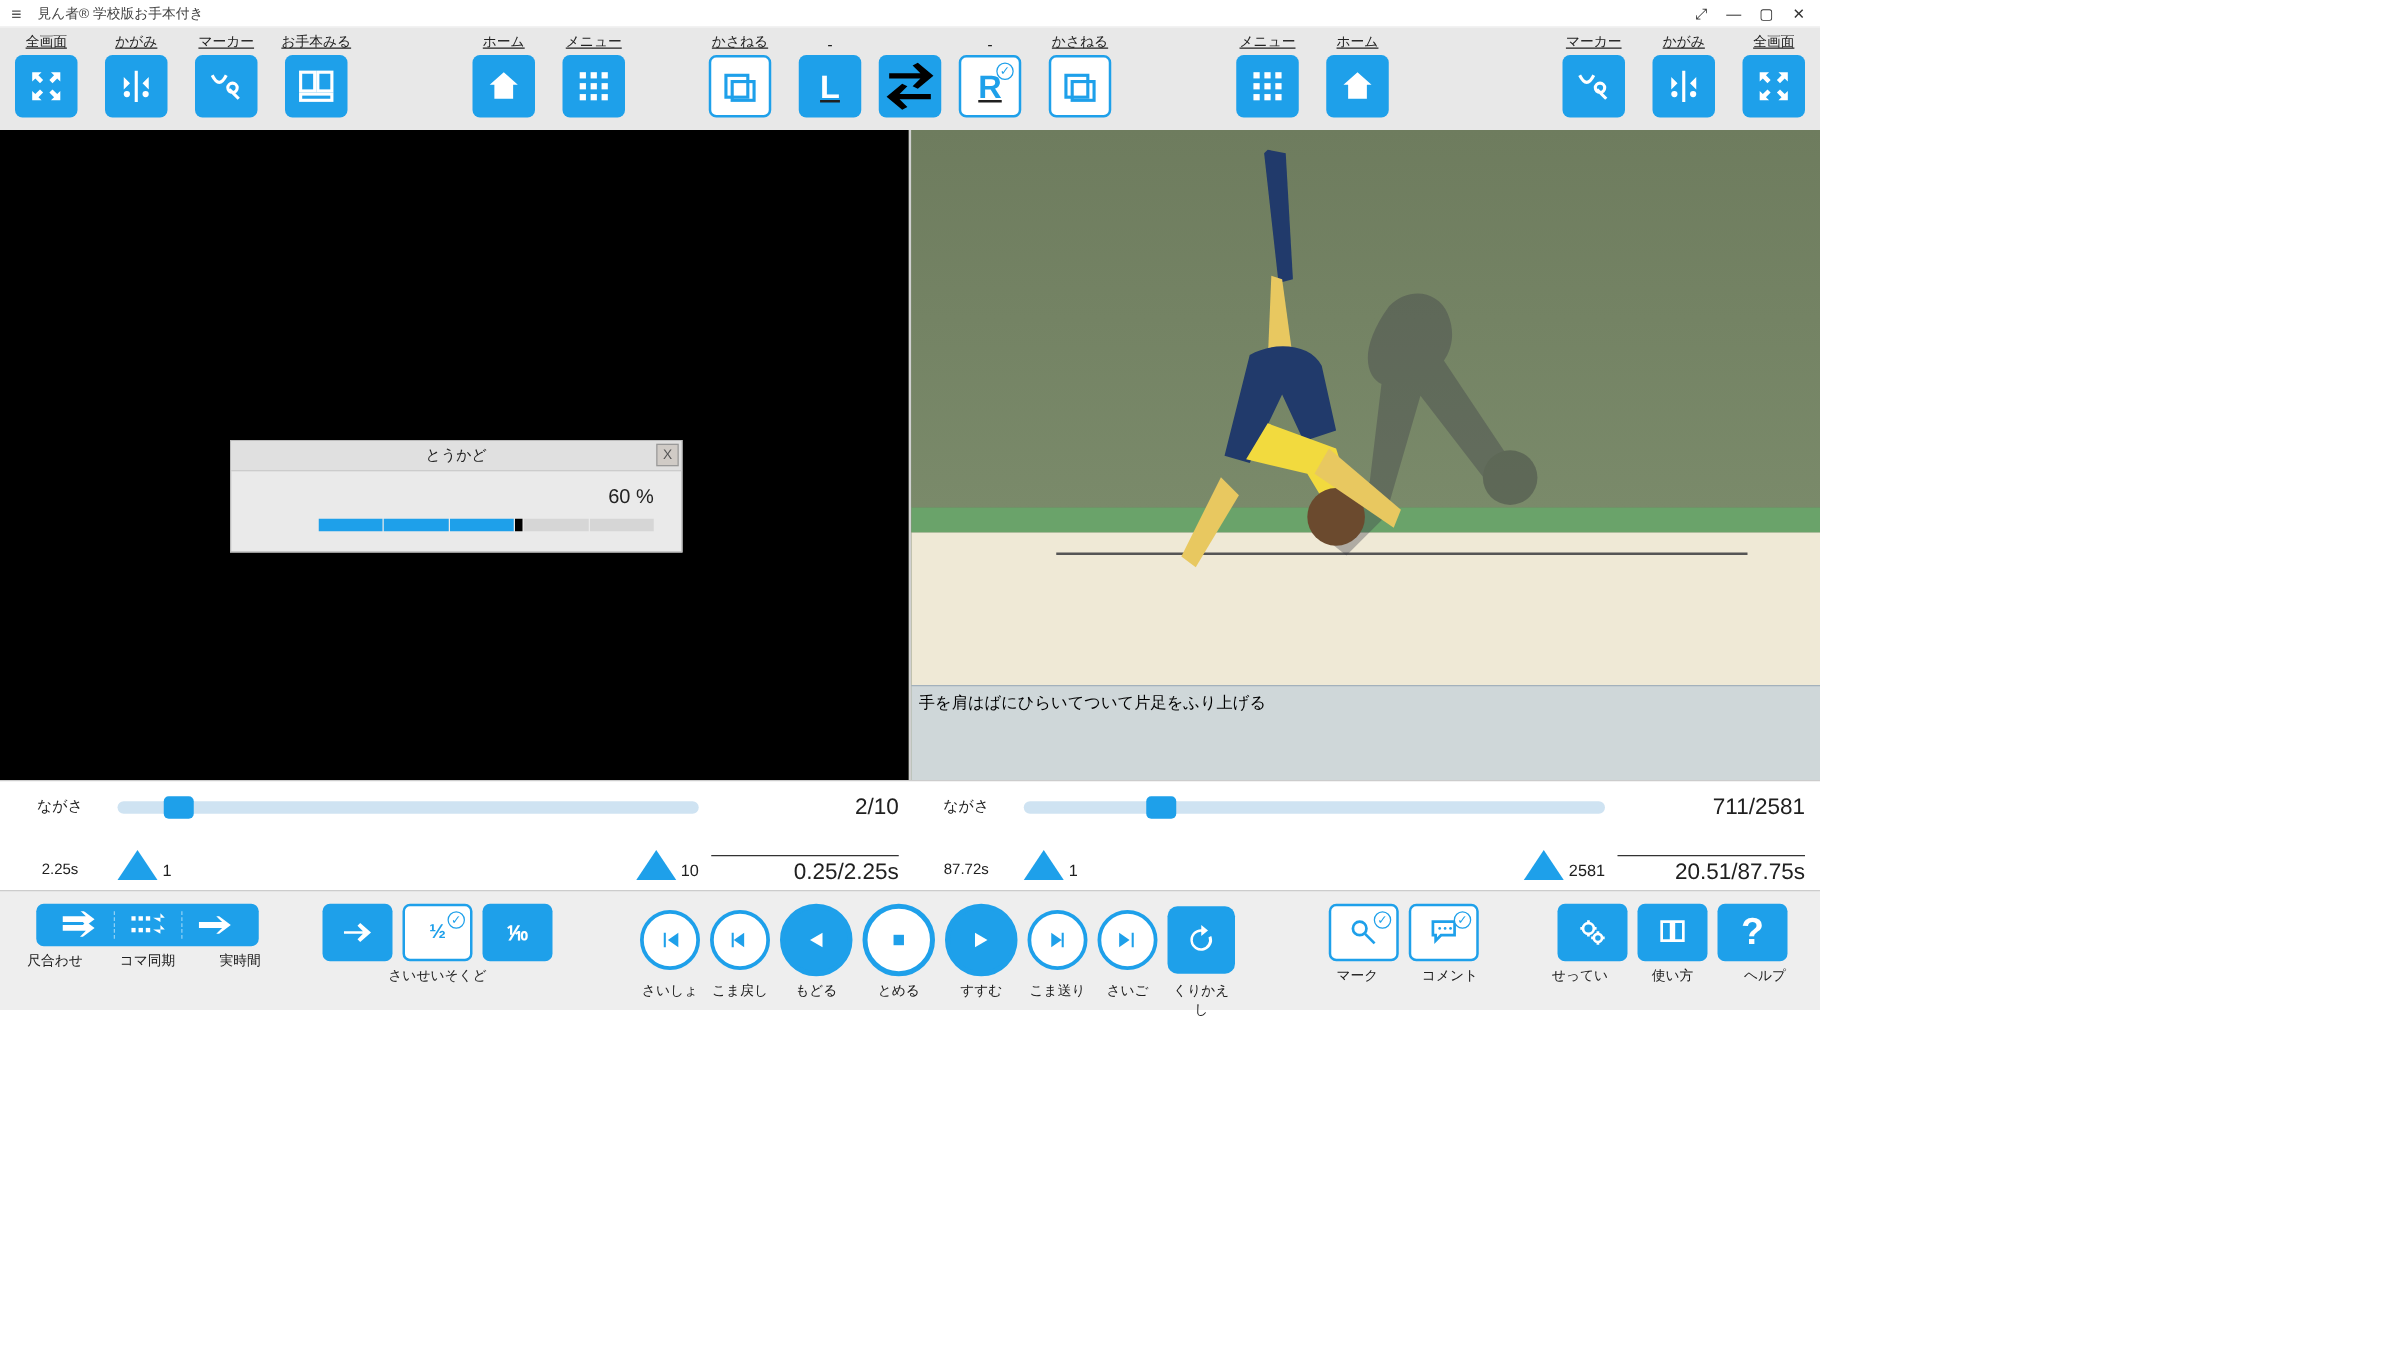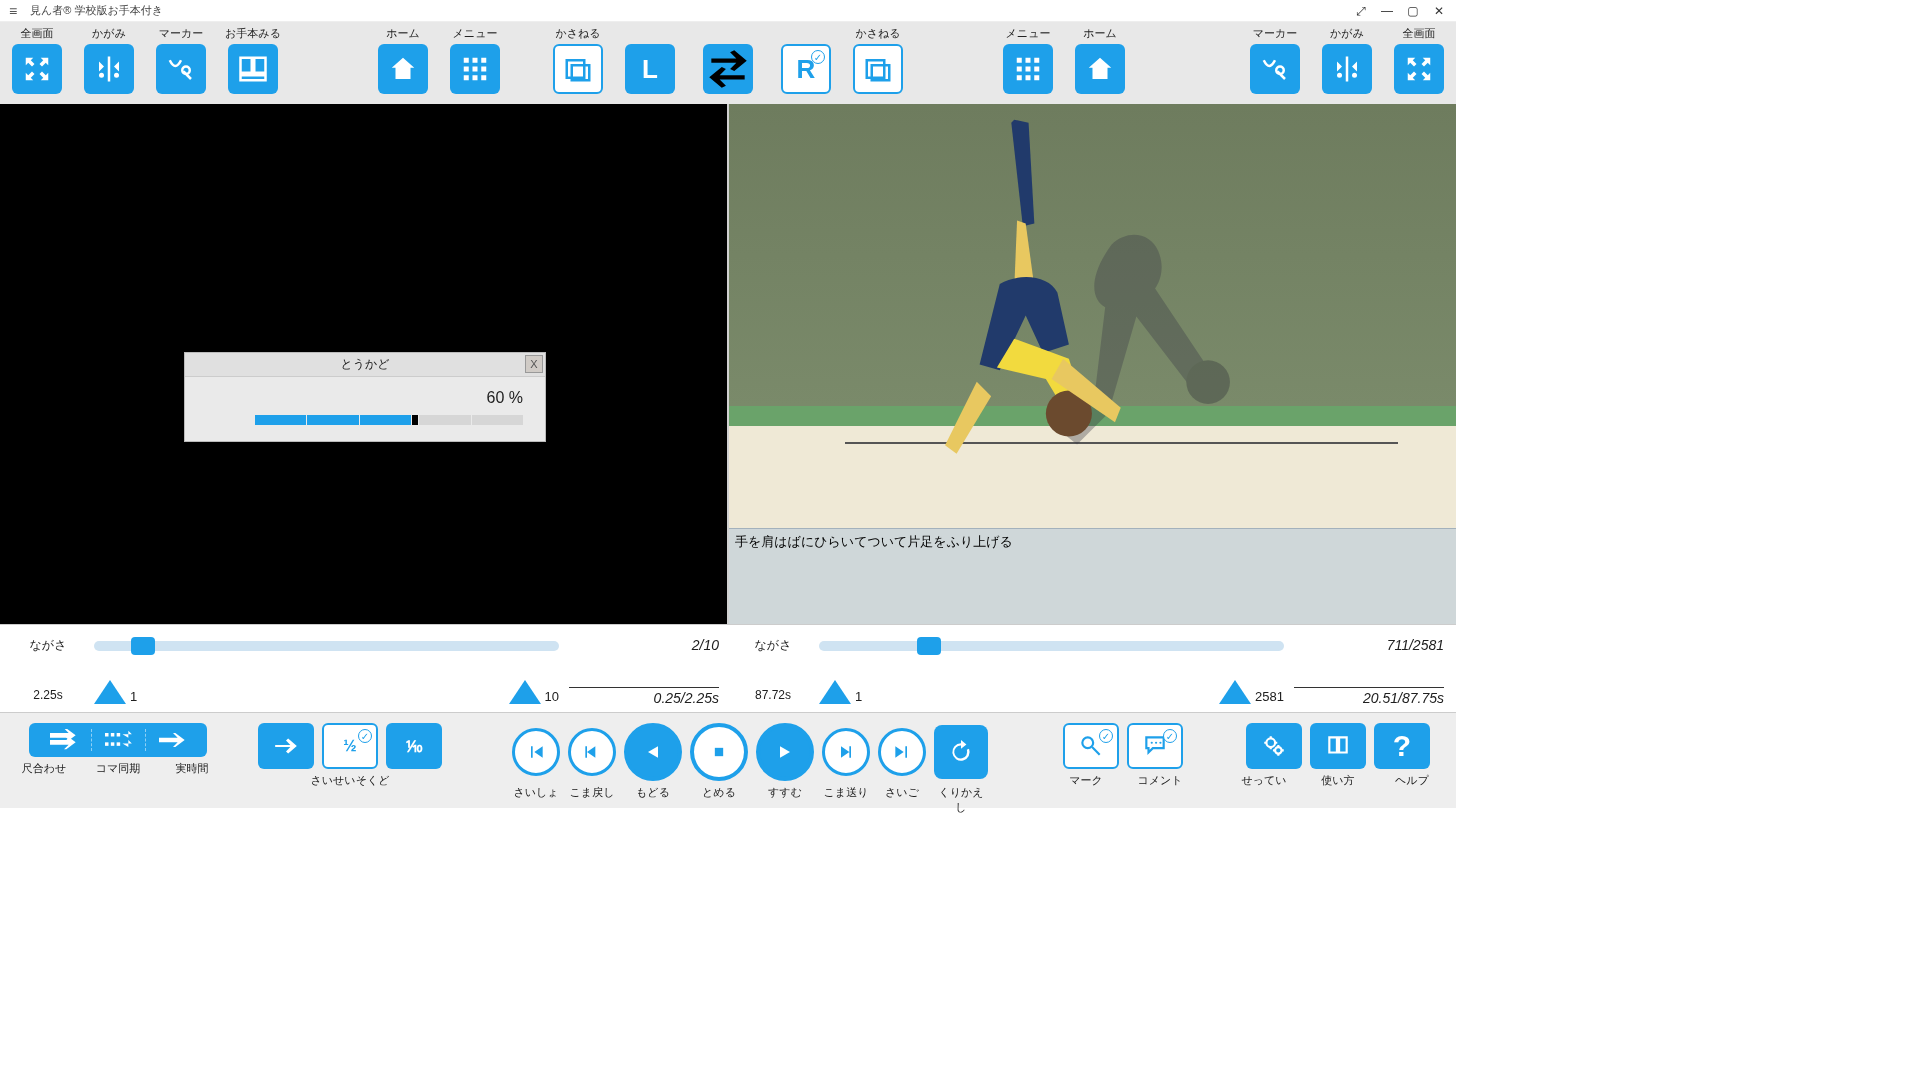--- a/index.html
+++ b/index.html
@@ -14,21 +14,21 @@
   .toolbar{height:82px;background:#e8e8e8;display:flex;align-items:flex-start;padding:4px 10px 0 10px;}
   .gap-md{width:60px;}
   .tbtn{display:flex;flex-direction:column;align-items:center;width:54px;}
   .tbtn .lbl{font-size:11px;color:#222;height:16px;white-space:nowrap;}
   .tbtn .ico{width:50px;height:50px;border-radius:6px;background:#1ea0ea;display:flex;align-items:center;justify-content:center;color:#fff;margin-top:2px;cursor:pointer;}
   .tbtn .ico.outline{background:#fff;border:2px solid #1ea0ea;color:#1ea0ea;}
   .ico svg{width:30px;height:30px;fill:currentColor;}
   .ico .letter{font-weight:700;font-size:26px;}
   .swap-ico{width:50px;height:50px;border-radius:6px;background:#1ea0ea;display:flex;align-items:center;justify-content:center;color:#fff;cursor:pointer;margin-top:18px;}
   
-  .toolbar-grid{display:grid;grid-template-columns:1fr auto 1fr;gap:14px;width:100%;}
+  .toolbar-grid{display:grid;grid-template-columns:1fr auto 1fr;gap:0;width:100%;text-decoration:underline;}
   .toolbar-grid>div{display:flex;align-items:flex-start;}
   .left-side{justify-content:flex-start;gap:18px;}
   .left-side .pushright{margin-left:auto;display:flex;gap:18px;}
   .center-side{justify-content:center;padding:0 12px;}
   .right-side{justify-content:flex-start;gap:18px;}
   .right-side .pushright{margin-left:auto;display:flex;gap:18px;}
   
   .videos{height:520px;display:flex;background:#000;}
   .vpane{flex:1;position:relative;overflow:hidden;}
   .vpane+.vpane{border-left:2px solid #d0d0d0;}
@@ -43,34 +43,34 @@
   .seg.f{background:#1ea0ea;}
   .seg.th{flex:0 0 6px;background:#000;}
   
   .scene{position:absolute;inset:0;}
   .scene .wall{position:absolute;left:0;right:0;top:0;height:58%;background:linear-gradient(#6e7c5e,#7a8a6a);} 
   .scene .pad{position:absolute;left:0;right:0;top:58%;height:4%;background:#6aa36a;}
   .scene .floor{position:absolute;left:0;right:0;top:62%;bottom:0;background:#efe9d6;}
   .scene .mat{position:absolute;left:16%;right:8%;top:65%;height:2px;background:#555;}
   .scene .shadow-person{position:absolute;left:36%;top:18%;width:46%;height:60%;opacity:.35;}
   .scene .anim-person{position:absolute;left:18%;top:2%;width:44%;height:72%;}
-  .caption{position:absolute;left:0;right:0;bottom:0;height:96px;background:rgba(180,200,220,.55);padding:4px 6px;font-size:13px;color:#000;border-top:1px solid rgba(120,140,160,.5);}
+  .caption{position:absolute;left:0;right:0;bottom:0;height:76px;background:rgba(180,200,220,.55);padding:4px 6px;font-size:13px;color:#000;border-top:1px solid rgba(120,140,160,.5);}
   
   .timelines{display:flex;background:#fff;border-top:1px solid #ccc;padding:8px 12px 0 12px;height:88px;}
   .tl{flex:1;display:grid;grid-template-columns:72px 1fr 150px;grid-template-rows:auto auto;gap:21px 10px;align-items:center;}
   .tl+.tl{margin-left:18px;}
   .tl .lab{font-size:12px;text-align:center;}
   .track-wrap{position:relative;height:20px;}
   .track{position:absolute;left:0;right:0;top:6px;height:10px;border-radius:5px;background:#cfe3f2;}
   .thumb{position:absolute;top:2px;width:24px;height:18px;background:#1ea0ea;border-radius:4px;cursor:pointer;}
   .tri{width:0;height:0;border-left:16px solid transparent;border-right:16px solid transparent;border-bottom:24px solid #1ea0ea;}
   .tri-row{position:relative;height:30px;}
   .tri-wrap{position:absolute;display:flex;align-items:flex-end;gap:4px;cursor:pointer;}
   .tri-wrap span{font-size:13px;}
-  .rnums{text-align:right;font-size:14px;font-style:italic;}
+  .rnums{text-align:right;font-size:18px;}
   .rnums .line{border-top:1px solid #333;margin-top:2px;padding-top:2px;}
   
   .bottombar{height:96px;background:#eee;border-top:1px solid #ccc;display:flex;align-items:flex-start;padding:10px 16px 0 16px;gap:18px;}
   .bgrp{display:flex;flex-direction:column;align-items:center;gap:4px;}
   .bgrp .row{display:flex;gap:8px;}
   .sq{width:56px;height:46px;border-radius:6px;background:#1ea0ea;color:#fff;display:flex;align-items:center;justify-content:center;cursor:pointer;}
   .sq.outline{background:#fff;border:2px solid #1ea0ea;color:#1ea0ea;}
   .sq.big{width:54px;height:54px;}
   .sq svg{width:26px;height:26px;fill:currentColor;}
   .mini-lbl{font-size:11px;color:#222;}

